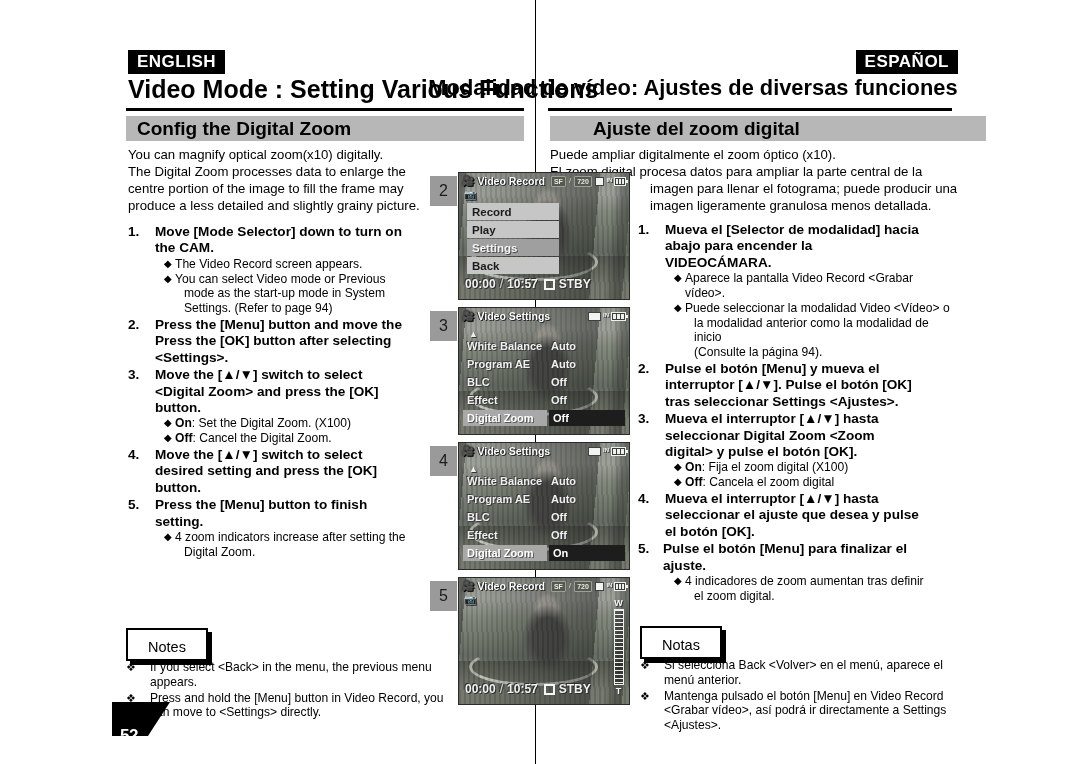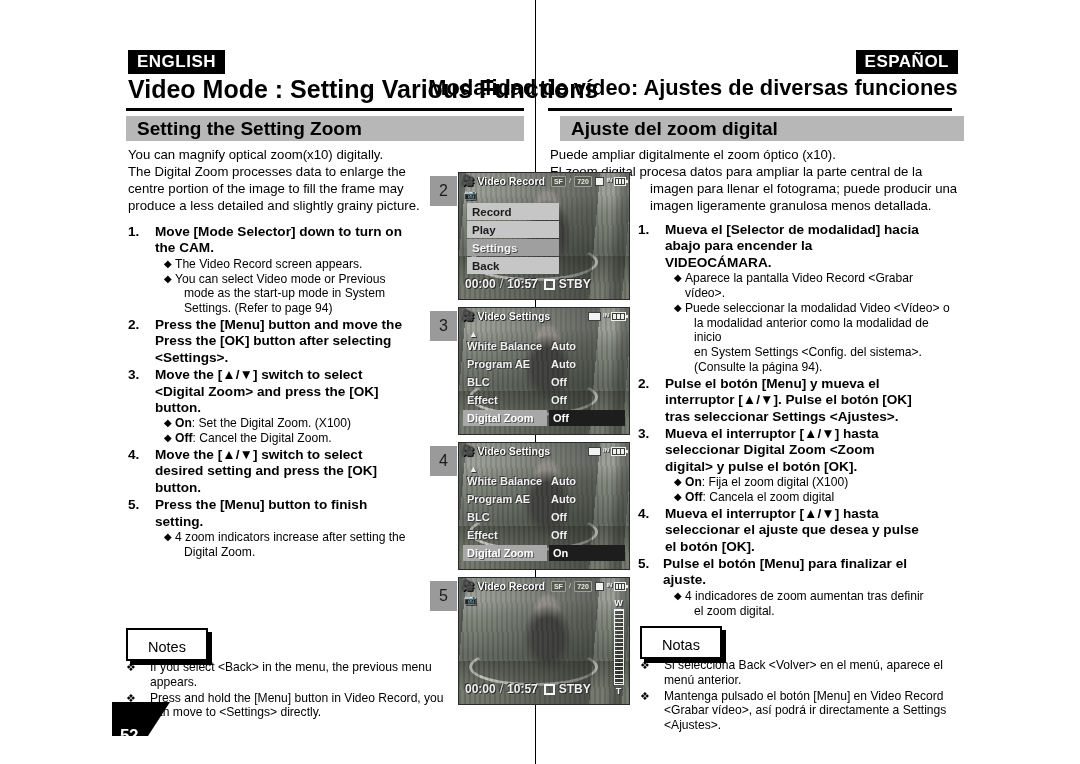--- a/index.html
+++ b/index.html
@@ -514,21 +514,21 @@
 
 <div class="page">
 
   <div class="center-rule"></div>
 
   <div class="col col-en">
     <div class="lang-tag lang-en">ENGLISH</div>
     <div class="main-head main-head-en">Video Mode : Setting Various Functions</div>
     <div class="head-rule head-rule-en"></div>
     <div class="section-bar section-bar-en">
-      <span>Setting the Setting Zoom</span>
+      <span>Config the Digital Zoom</span>
     </div>
     <div class="intro intro-en">
       <div>You can magnify optical zoom(x10) digitally.</div>
       <div>The Digital Zoom processes data to enlarge the</div>
       <div>centre portion of the image to fill the frame may</div>
       <div>produce a less detailed and slightly grainy picture.</div>
     </div>
 
     <div class="steps steps-en">
 
@@ -628,21 +628,21 @@
     <div class="page-badge">
       <div class="tri"></div>
       <div class="num">52</div>
     </div>
   </div>
 
   <div class="col col-es">
     <div class="lang-tag lang-es">ESPAÑOL</div>
     <div class="main-head main-head-es">Modalidad de vídeo: Ajustes de diversas funciones</div>
     <div class="head-rule head-rule-es" style="left:12px;"></div>
-    <div class="section-bar section-bar-es" style="left:24px;">
+    <div class="section-bar section-bar-es" style="left:14px;padding-left:32px;">
       <span>Ajuste del zoom digital</span>
     </div>
     <div class="intro intro-es" style="left:14px;">
       <div>Puede ampliar digitalmente el zoom óptico (x10).</div>
       <div>El zoom digital procesa datos para ampliar la parte central de la</div>
       <div style="padding-left:100px;">imagen para llenar el fotograma; puede producir una</div>
       <div style="padding-left:100px;">imagen ligeramente granulosa menos detallada.</div>
     </div>
 
     <div class="steps steps-es" style="left:102px;">
@@ -656,21 +656,20 @@
           <div class="bullets">
             <div class="bullet">
               <span class="dia">◆</span>
               <span class="btxt">Aparece la pantalla Video Record &lt;Grabar vídeo&gt;.</span>
             </div>
             <div class="bullet">
               <span class="dia">◆</span>
               <span class="btxt">Puede seleccionar la modalidad Video &lt;Vídeo&gt; o</span>
             </div>
             <div class="bullet-cont">la modalidad anterior como la modalidad de inicio</div>
-            <div class="bullet-cont">en System Settings &lt;Config. del sistema&gt;.</div>
             <div class="bullet-cont">(Consulte la página 94).</div>
           </div>
         </div>
       </div>
 
       <div class="step">
         <div class="step-num">2.</div>
         <div class="step-body">
           <div class="step-title">Pulse el botón [Menu] y mueva el</div>
           <div class="step-title">interruptor [▲/▼]. Pulse el botón [OK]</div>

